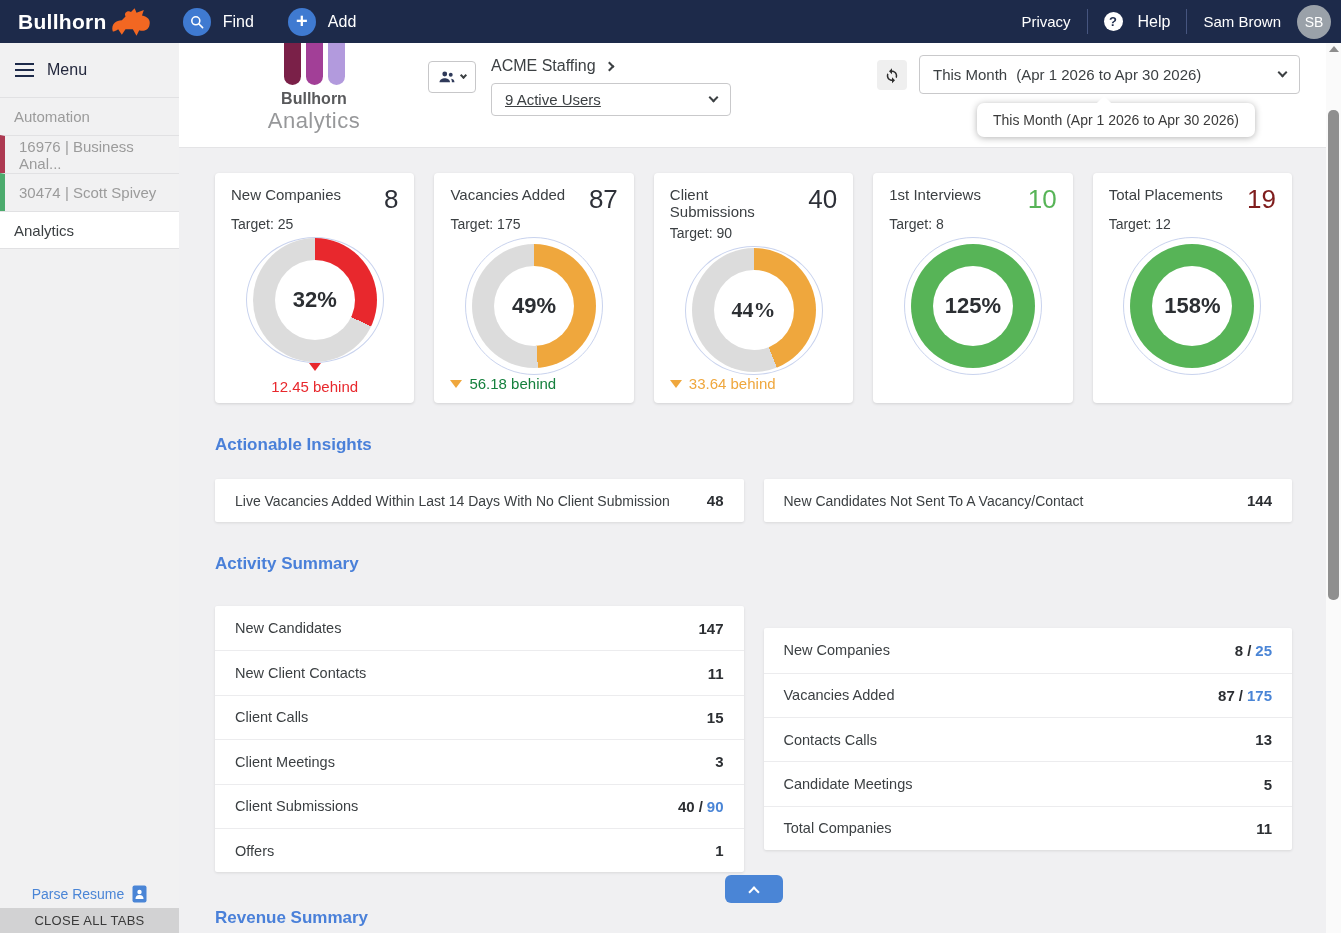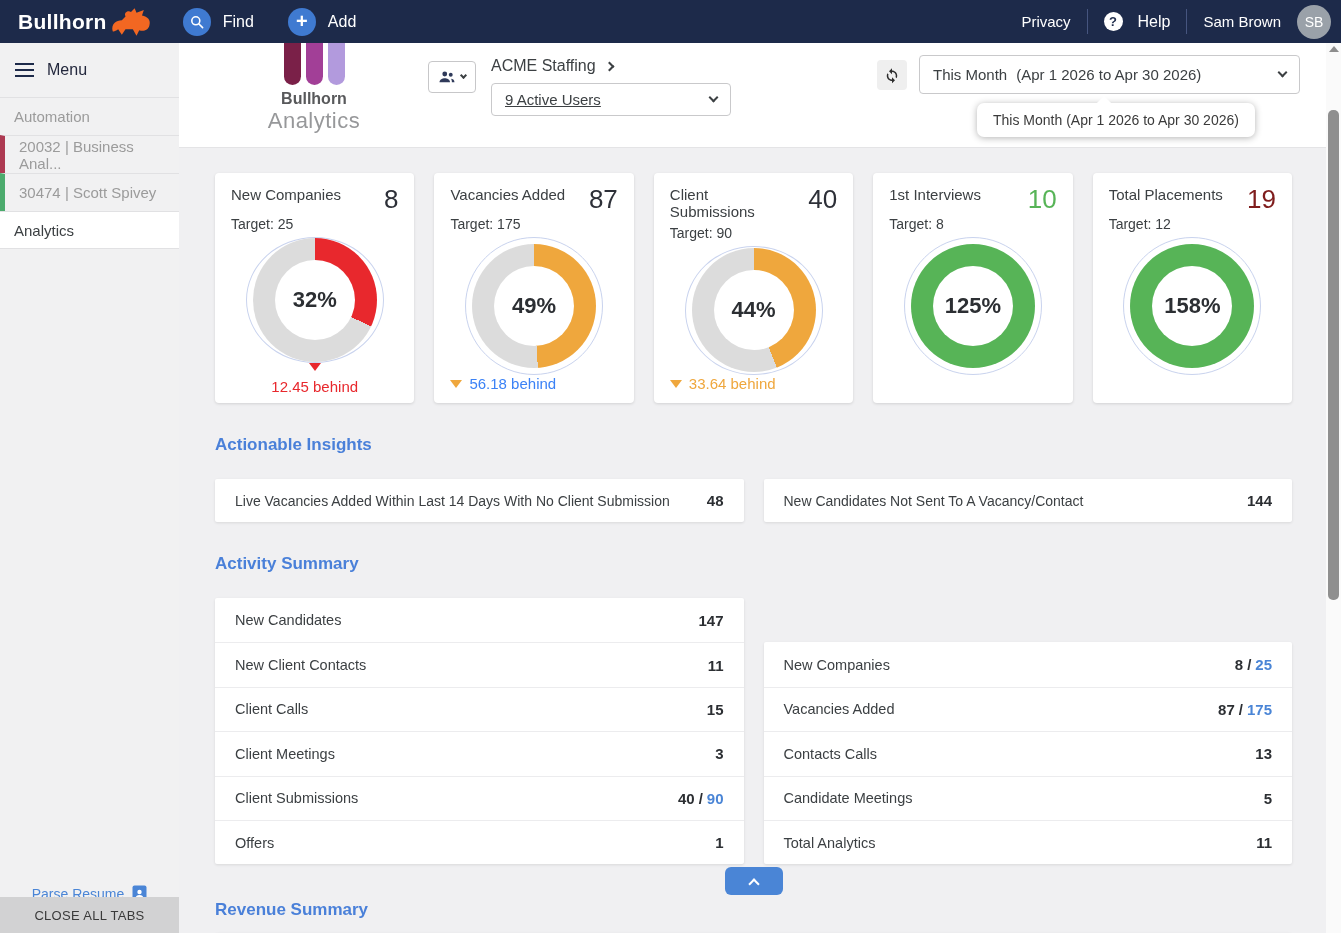--- a/index.html
+++ b/index.html
@@ -26,21 +26,21 @@
   
   .sidebar { position:absolute; left:0; top:43px; width:179px; bottom:0; background:#f1f1f2; z-index:4; }
   .menu-head { height:54px; display:flex; align-items:center; gap:13px; padding-left:15px;
     color:#23283d; font-size:16px; font-weight:500; cursor:pointer; }
   .hamburger span { display:block; width:19px; height:2.5px; background:#1d2a4a; margin:3.5px 0; }
   .side-item { height:38px; display:flex; align-items:center; padding-left:14px; font-size:15px;
     color:#9b9b9b; border-top:1px solid #e1e1e3; cursor:pointer; }
   .side-item.active { background:#fff; color:#3c4043; border-bottom:1px solid #e1e1e3; }
   .parse { position:absolute; bottom:30px; left:0; width:179px; display:flex; align-items:center;
     justify-content:center; gap:8px; color:#4a85d6; font-size:14px; cursor:pointer; }
-  .close-tabs { position:absolute; bottom:0; left:0; width:179px; height:36px; background:#d2d2d3;
+  .close-tabs { position:absolute; bottom:0; left:0; width:179px; height:25px; background:#d2d2d3;
     color:#3a3a3a; font-size:13px; display:flex; align-items:center; justify-content:center;
     letter-spacing:.3px; cursor:pointer; }
 
   
   .scrollbar { position:absolute; right:0; top:43px; width:15px; bottom:0; background:#fafafa; }
   .sb-arrow { position:absolute; top:3px; left:3px; width:0; height:0;
     border-left:5px solid transparent; border-right:5px solid transparent; border-bottom:6px solid #8d8d8d; }
   .sb-thumb { position:absolute; top:67px; left:2px; width:11px; height:490px; background:#8f8f8f; border-radius:5px; }
 
   
@@ -95,21 +95,21 @@
 
   .section-title { font-size:17px; font-weight:bold; color:#4a80d9; margin-top:32px; }
   .cards2 { display:flex; gap:20px; margin-top:24px; }
   .insight { flex:1; height:43px; background:#fff; border-radius:2px; box-shadow:0 1px 3px rgba(0,0,0,.1);
     display:flex; align-items:center; justify-content:space-between; padding:0 20px; cursor:pointer; }
   .insight-label { font-size:14px; color:#3c4043; }
   .row-val { font-size:15px; font-weight:bold; color:#2c2f33; white-space:nowrap; }
   .row-val .sep { margin:0 4px; font-weight:bold; }
   .row-val .t { color:#4a85d6; font-weight:bold; }
 
-  .act-table { display:flex; gap:20px; margin-top:24px; align-items:flex-end; }
+  .act-table { display:flex; gap:20px; margin-top:32px; align-items:center; }
   .act-col { flex:1; background:#fff; border-radius:2px; box-shadow:0 1px 3px rgba(0,0,0,.1); }
   .arow { height:44.4px; display:flex; align-items:center; justify-content:space-between; padding:0 20px; cursor:pointer; }
   .arow + .arow { border-top:1px solid #ececee; }
   .alabel { font-size:14.5px; color:#3c4043; }
 
   .scroll-up { margin:3px auto 0; width:58px; height:28px; background:#4a85d6; border-radius:6px;
     display:flex; align-items:center; justify-content:center; cursor:pointer; }
   .chev-up-white { width:8px; height:8px; border-right:2.5px solid #fff; border-bottom:2.5px solid #fff;
     transform:rotate(-135deg); margin-top:5px; }
   .rev-title { margin-top:5px; }
@@ -159,21 +159,21 @@
         <span></span>
         <span></span>
         <span></span>
       </span>
     <span>Menu</span>
   </div>
   <div class="side-item">
     <span>Automation</span>
   </div>
   <div class="side-item" style="border-left: 5px solid rgb(173, 58, 82);">
-    <span>20032 | Business Anal...</span>
+    <span>16976 | Business Anal...</span>
   </div>
   <div class="side-item" style="border-left: 5px solid rgb(76, 171, 109);">
     <span>30474 | Scott Spivey</span>
   </div>
   <div class="side-item active">
     <span>Analytics</span>
   </div>
   <div class="parse">
     <span>Parse Resume</span>
     <svg width="15" height="18" viewBox="0 0 15 18">
@@ -268,33 +268,33 @@
             <div class="kpi-value" style="color: rgb(45, 48, 56);">87</div>
           </div>
         <div class="kpi-target">Target: 175</div>
         <div class="donut-ring">
             <div class="donut" style="background: conic-gradient(rgb(239, 167, 61) 0deg, rgb(239, 167, 61) 49%, rgb(220, 220, 220) 49%, rgb(220, 220, 220) 100%);">
               <div class="hole">
                 <span class="pct">49%</span>
               </div>
             </div>
           </div>
-        <div class="kpi-behind" style="color: #3b82f6;">
+        <div class="kpi-behind" style="color: #15803d;">
             <span class="tri" style="border-top-color: rgb(239, 167, 61);"></span>
             <span>56.18 behind</span>
           </div>
       </div>
       <div class="kpi-card">
         <div class="kpi-head">
             <div class="kpi-title">Client Submissions</div>
             <div class="kpi-value" style="color: rgb(45, 48, 56);">40</div>
           </div>
         <div class="kpi-target">Target: 90</div>
         <div class="donut-ring">
-            <div class="donut" style="background: conic-gradient(rgb(239, 167, 61) 0deg, rgb(239, 167, 61) 44%, rgb(220, 220, 220) 44%, rgb(220, 220, 220) 100%);">
+            <div class="donut" style="background: conic-gradient(rgb(239, 167, 61) 0deg, rgb(239, 167, 61) 44%, rgb(220, 220, 220) 44%, rgb(220, 220, 220) 100%); font-family: Liberation Serif, serif;">
               <div class="hole">
                 <span class="pct">44%</span>
               </div>
             </div>
           </div>
         <div class="kpi-behind" style="color: rgb(239, 167, 61);">
             <span class="tri" style="border-top-color: rgb(239, 167, 61);"></span>
             <span>33.64 behind</span>
           </div>
       </div>
@@ -387,21 +387,21 @@
           </div>
         <div class="arow">
             <span class="alabel">Contacts Calls</span>
             <span class="row-val val-group"><span class="v">13</span></span>
           </div>
         <div class="arow">
             <span class="alabel">Candidate Meetings</span>
             <span class="row-val val-group"><span class="v">5</span></span>
           </div>
         <div class="arow">
-            <span class="alabel">Total Analytics</span>
+            <span class="alabel">Total Companies</span>
             <span class="row-val val-group"><span class="v">11</span></span>
           </div>
       </div>
     </div>
 
     <div class="scroll-up">
       <span class="chev-up-white"></span>
     </div>
 
     <div class="section-title rev-title">Revenue Summary</div>

